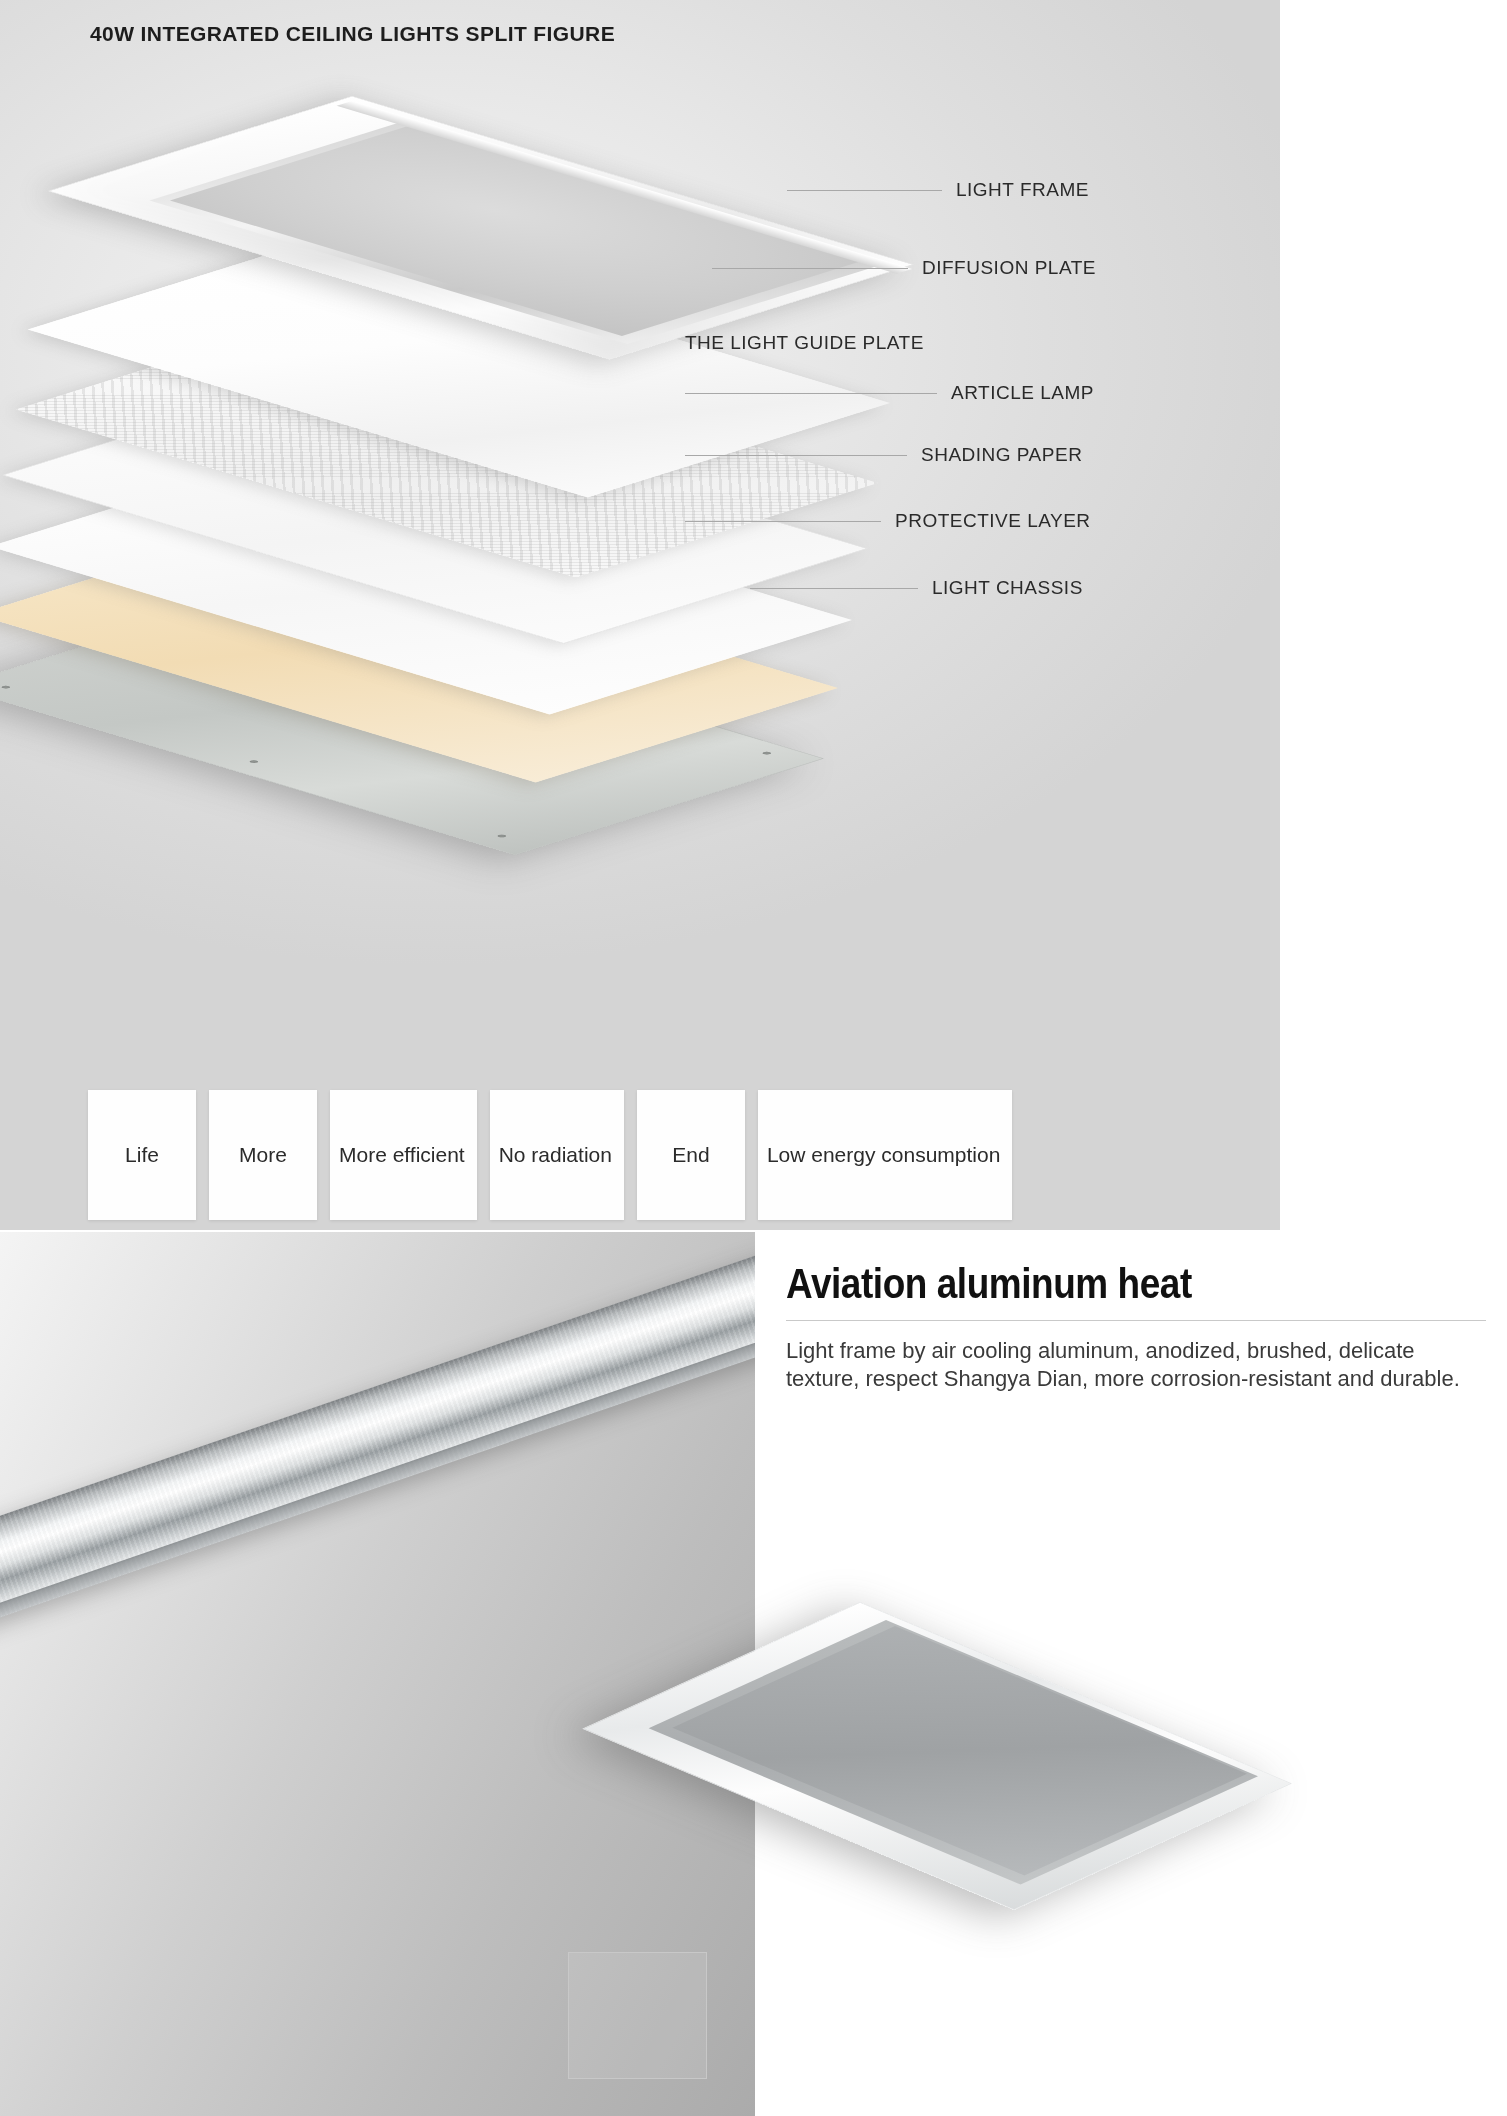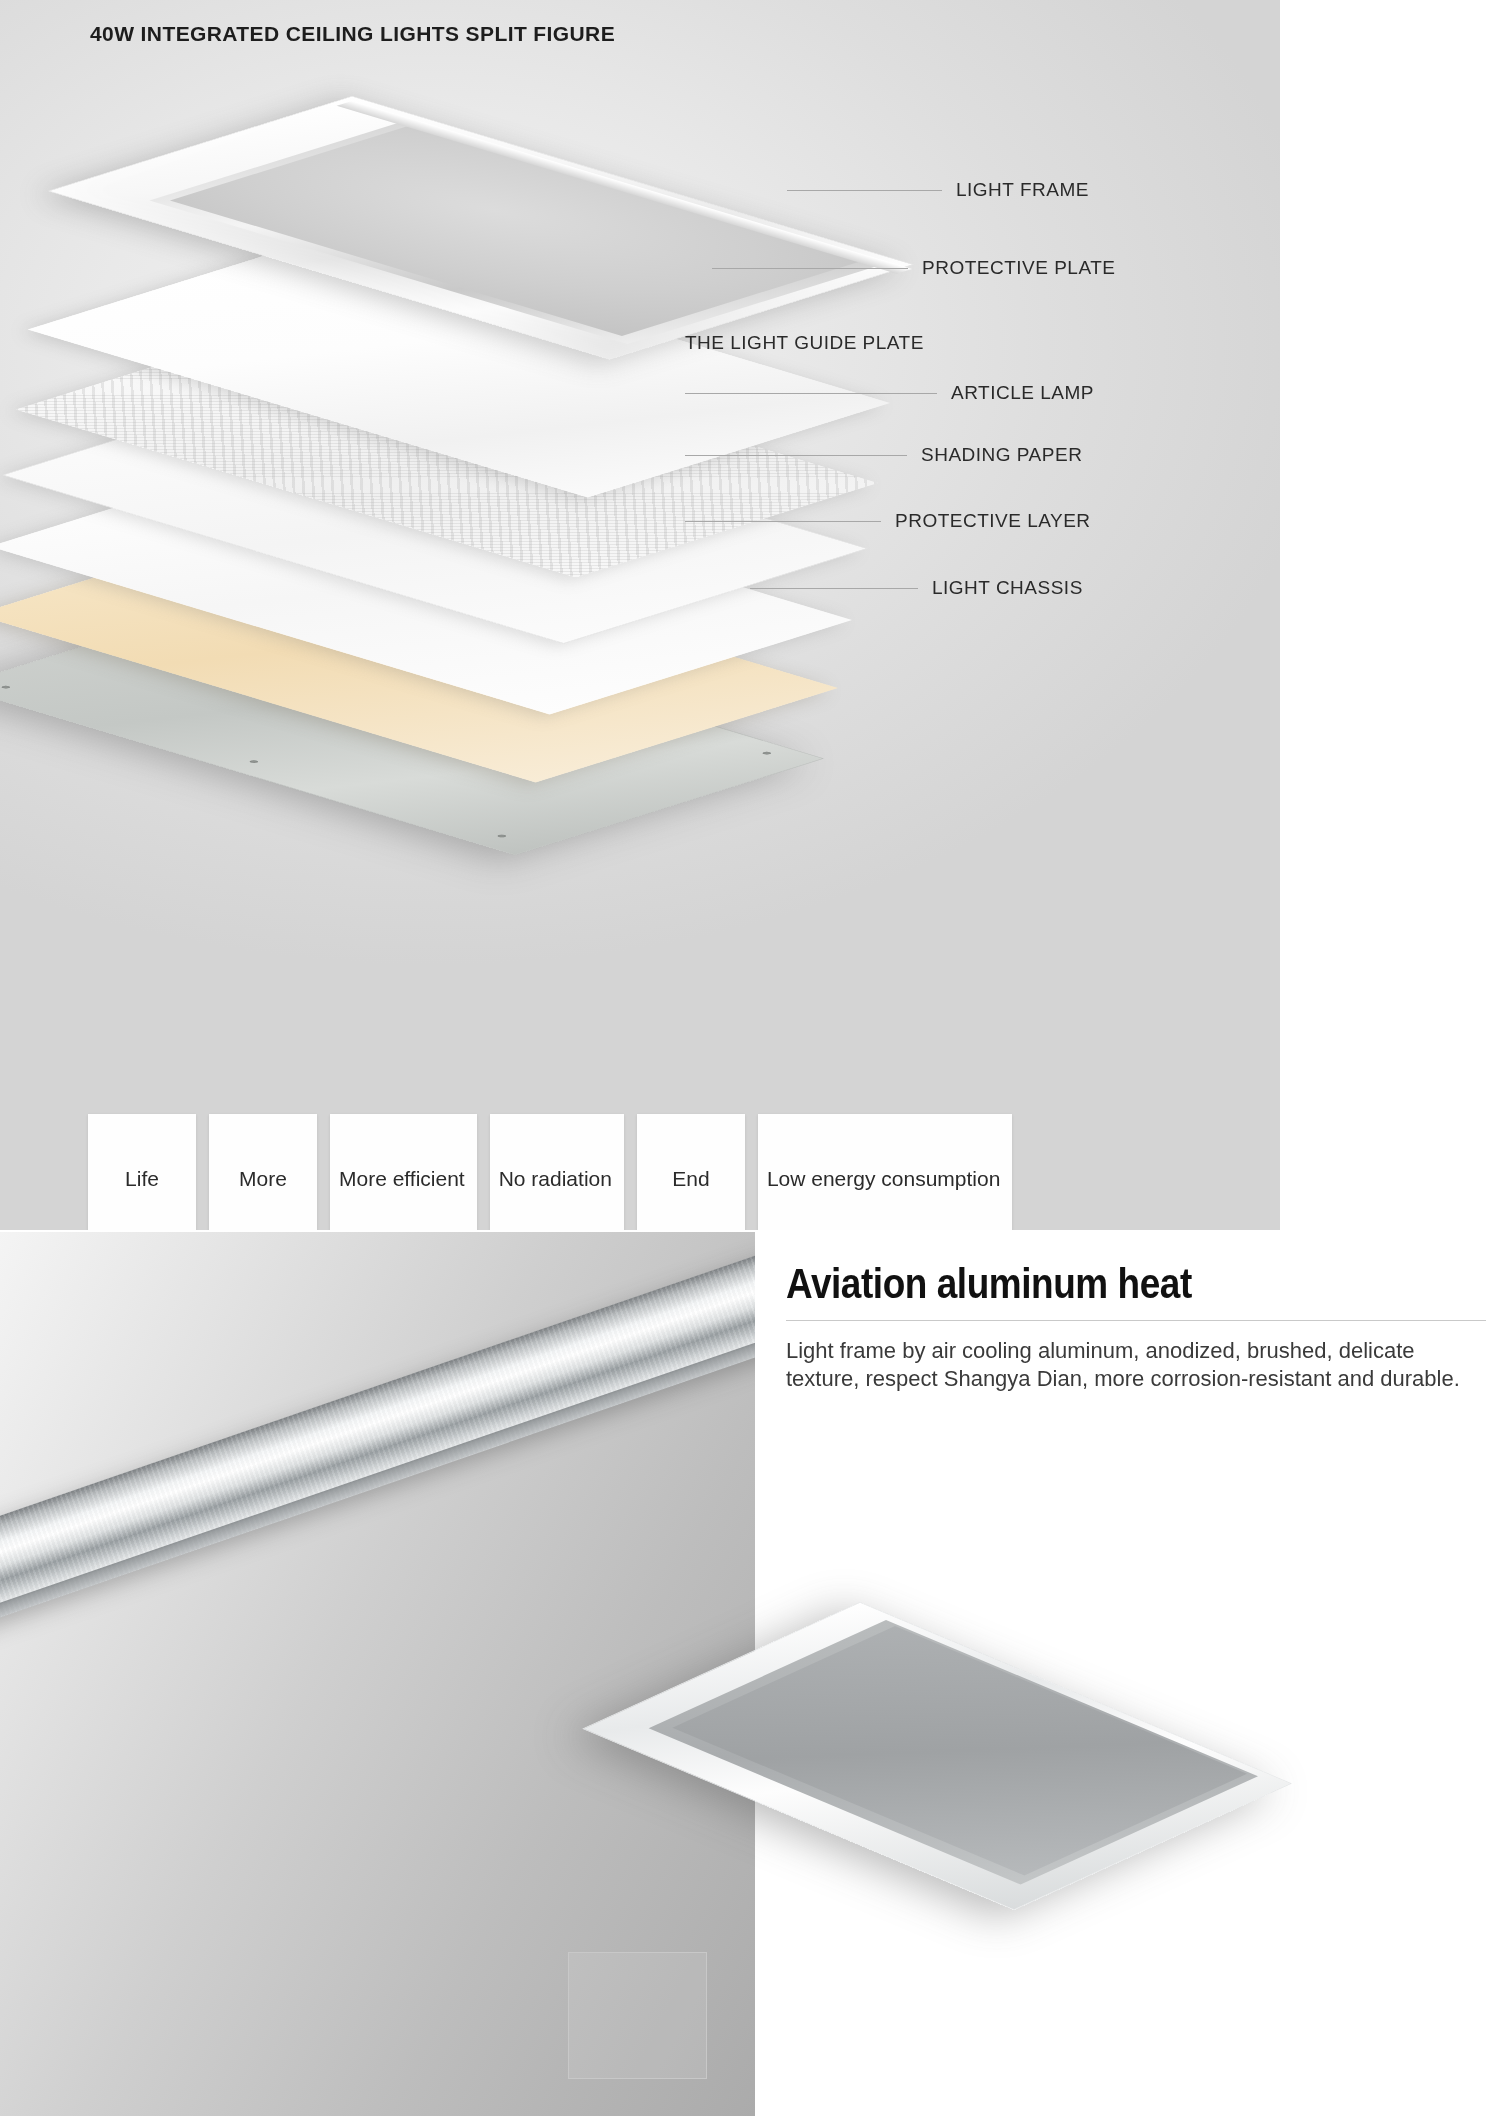--- a/index.html
+++ b/index.html
@@ -110,21 +110,21 @@
   }
   .callout .leader{
     height:1px;background:#a8a8a8;margin-right:14px;
   }
   .callout .lbl{
     font-size:19px;color:#2a2a2a;letter-spacing:.5px;white-space:nowrap;
   }
 
   
   #feature-row{
-    position:absolute;left:88px;top:1114px;
+    position:absolute;left:88px;top:1090px;
     display:flex;gap:13px;align-items:stretch;
   }
   .chip{
     background:#fefefe;
     min-width:108px;height:130px;
     display:flex;align-items:center;justify-content:center;
     text-align:center;padding:0 12px;box-sizing:border-box;
     font-size:21px;color:#2b2b2b;line-height:1.18;
     box-shadow:0 1px 3px rgba(0,0,0,.10);
   }
@@ -263,21 +263,21 @@
 
   </div>
 
   <div class="callout" style="left:787px;top:180px;">
     <div class="leader" style="width:155px;"></div>
     <div class="lbl">LIGHT FRAME</div>
   </div>
 
   <div class="callout" style="left:712px;top:258px;">
     <div class="leader" style="width:196px;"></div>
-    <div class="lbl">PROTECTIVE PLATE</div>
+    <div class="lbl">DIFFUSION PLATE</div>
   </div>
 
   <div class="callout" style="left:685px;top:332px;flex-direction:column;">
     <div class="leader" style="width:158px;"></div>
     <div class="lbl">THE LIGHT GUIDE PLATE</div>
   </div>
 
   <div class="callout" style="left:685px;top:383px;">
     <div class="leader" style="width:252px;"></div>
     <div class="lbl">ARTICLE LAMP</div>

